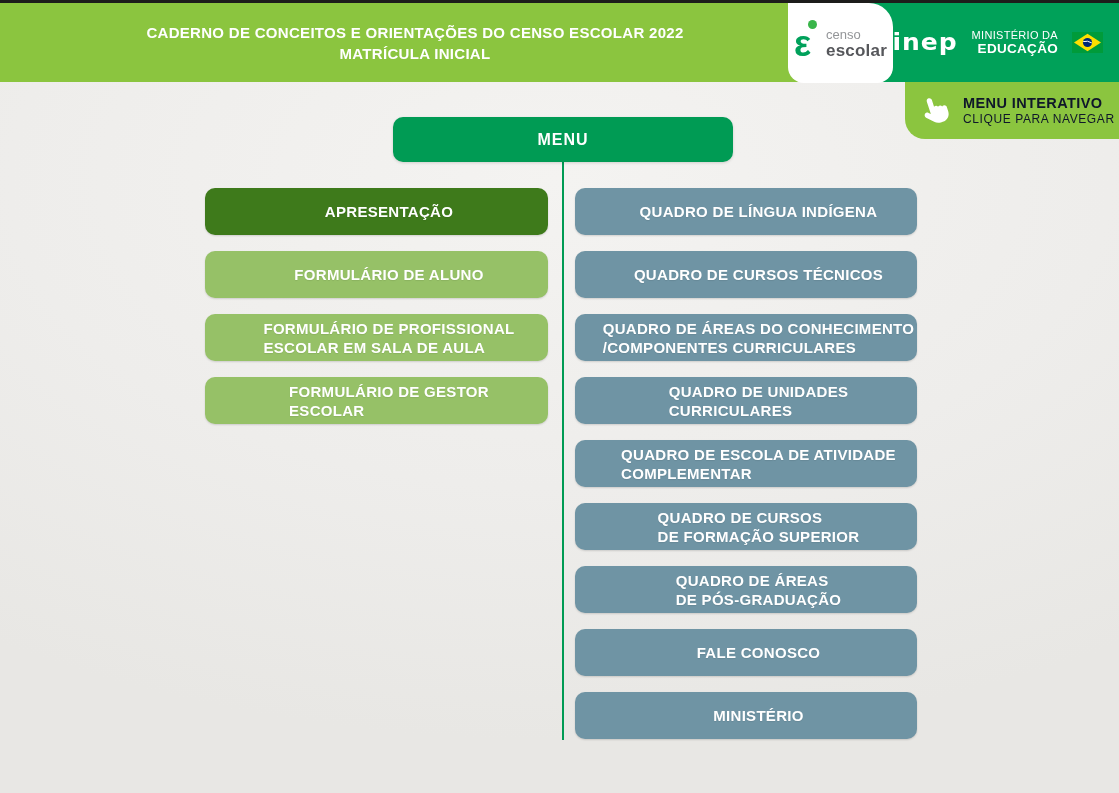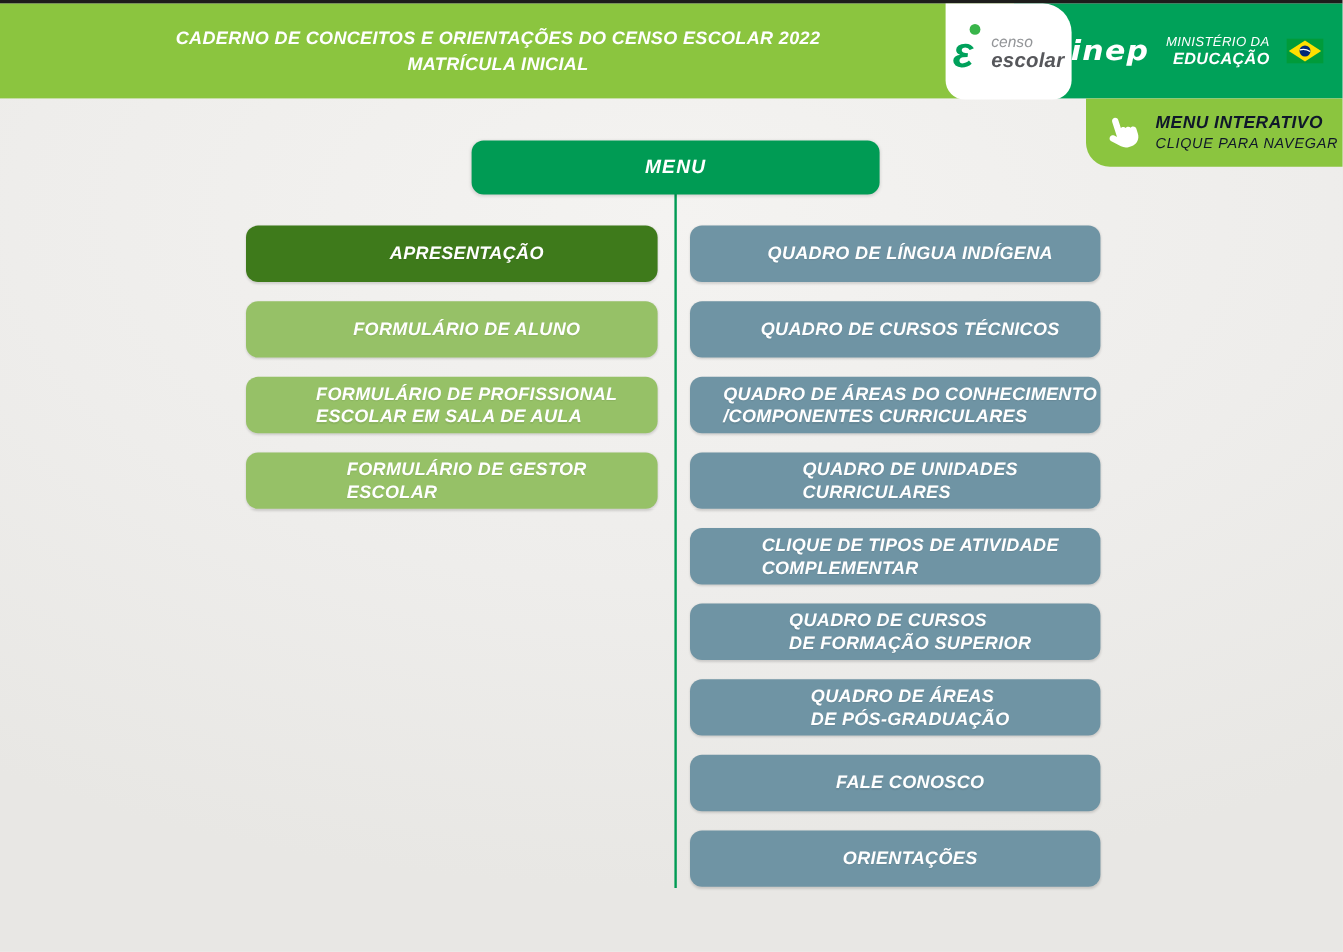--- a/index.html
+++ b/index.html
@@ -6,21 +6,20 @@
   html,body { width:1119px; height:793px; }
   body {
     font-family:"Liberation Sans", sans-serif;
     background:#eceae8;
     overflow:hidden;
   }
   #stage {
     position:relative; width:1119px; height:793px;
     background: radial-gradient(ellipse 1000px 560px at 560px 180px, #f4f3f1 0%, #eeedeb 55%, #e8e7e4 100%);
     overflow:hidden;
-    font-style:italic;
   }
   
   .top-strip { position:absolute; left:0; top:0; width:100%; height:3px; background:#1d1d1b; }
 
   
   .header-light { position:absolute; left:0; top:3px; width:845px; height:79px; background:#8bc53f; }
   .header-dark  { position:absolute; left:845px; top:3px; width:274px; height:79px; background:#00a159;
                   display:flex; align-items:center; justify-content:flex-end; gap:14px; padding-right:16px; }
   .header-title {
     position:absolute; left:40px; top:3px; width:750px; height:79px;
@@ -147,23 +146,23 @@
 ESCOLAR</div>
   </div>
 
   <div class="col col-right">
     <div class="btn btn--blue">QUADRO DE LÍNGUA INDÍGENA</div>
     <div class="btn btn--blue">QUADRO DE CURSOS TÉCNICOS</div>
     <div class="btn btn--blue">QUADRO DE ÁREAS DO CONHECIMENTO
 /COMPONENTES CURRICULARES</div>
     <div class="btn btn--blue">QUADRO DE UNIDADES
 CURRICULARES</div>
-    <div class="btn btn--blue">CLIQUE DE TIPOS DE ATIVIDADE
+    <div class="btn btn--blue">QUADRO DE ESCOLA DE ATIVIDADE
 COMPLEMENTAR</div>
     <div class="btn btn--blue">QUADRO DE CURSOS
 DE FORMAÇÃO SUPERIOR</div>
     <div class="btn btn--blue">QUADRO DE ÁREAS
 DE PÓS-GRADUAÇÃO</div>
     <div class="btn btn--blue">FALE CONOSCO</div>
-    <div class="btn btn--blue">ORIENTAÇÕES</div>
+    <div class="btn btn--blue">MINISTÉRIO</div>
   </div>
 
 </div>
 
 </body></html>

